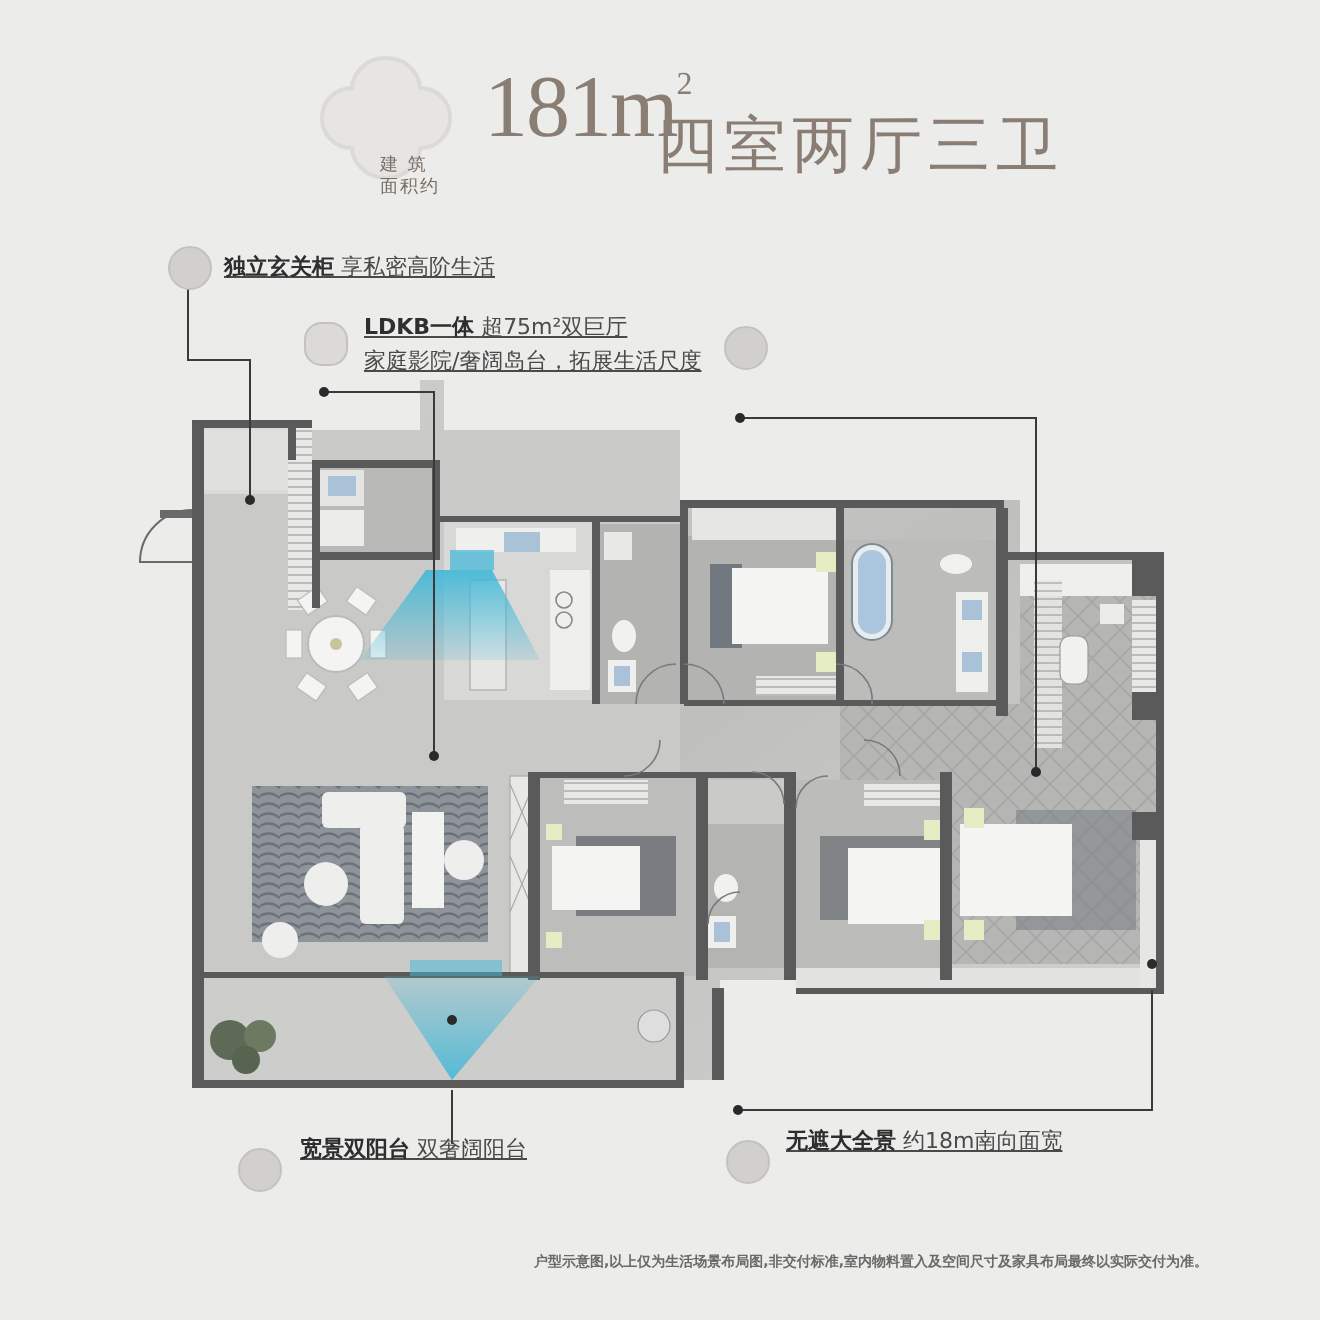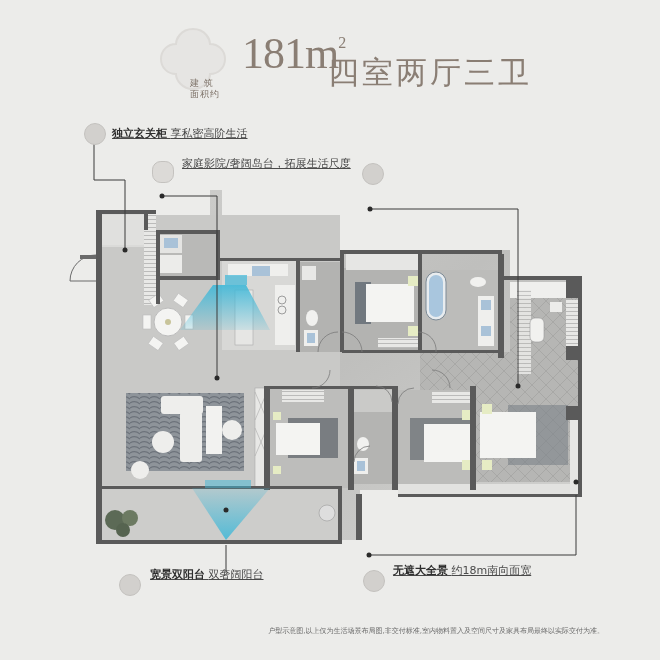--- a/index.html
+++ b/index.html
@@ -13,21 +13,21 @@
   .title-area { position:absolute; left:80px; top:6px; font-family:Liberation Serif, serif; font-size:44px; color:#8a7e74; letter-spacing:-1px;margin-left:12px; }
   .title-area sup { font-size:16px; vertical-align:top; position:relative; top:6px; }
   .title-rooms { position:absolute; left:178px; top:14px; font-family:"DejaVu Serif", serif; font-size:31px; color:#8a7e74; letter-spacing:3px; white-space:nowrap;margin-top:16px; }
 
   
   .callout { position:absolute; font-size:11px; line-height:17px; color:#4a4a4a; white-space:nowrap;text-decoration:underline; }
   .callout b { font-weight:bold; color:#2e2e2e; }
   .callout-icon { position:absolute; width:22px; height:22px; border-radius:50%; background:#d2d0cd; border:1px solid #c4c2bf; }
   .callout-icon.flower { border-radius:40%; background:#dcdad7; }
 
-  .disclaimer { position:absolute; right:56px; top:626px; font-size:7px; color:#6a6a6a; white-space:nowrap; }
+  .disclaimer { position:absolute; right:56px; top:626px; font-size:7px; color:#6a6a6a; white-space:nowrap;font-weight:bold; }
 
   
   .plan { position:absolute; left:0; top:0; width:660px; height:660px; pointer-events:none; }
 </style>
 </head>
 <body>
 
 <div class="title-wrap">
   <svg class="title-badge" viewBox="0 0 70 66">
     <path d="M35 3 C48 3 52 14 52 18 C60 18 67 24 67 33 C67 42 60 48 52 48 C52 54 46 63 35 63 C24 63 18 54 18 48 C10 48 3 42 3 33 C3 24 10 18 18 18 C18 14 22 3 35 3 Z" fill="#e6e5e3" stroke="#dcdad7" stroke-width="2"></path>
@@ -253,20 +253,21 @@
 </svg>
 
 <div class="callout-icon" style="left:84px;top:123px;"></div>
 <div class="callout" style="left:112px;top:125px;">
   <b>独立玄关柜</b>
   <span>享私密高阶生活</span>
 </div>
 
 <div class="callout-icon flower" style="left:152px;top:161px;"></div>
 <div class="callout" style="left:182px;top:155px;">
+  <div><b>LDKB一体</b> <span>超75m²双巨厅</span></div>
   <div>家庭影院/奢阔岛台，拓展生活尺度</div>
 </div>
 
 <div class="callout-icon" style="left:362px;top:163px;"></div>
 <div class="callout" style="left:392px;top:155px;">
 </div>
 
 <div class="callout-icon" style="left:119px;top:574px;"></div>
 <div class="callout" style="left:150px;top:566px;">
   <div><b>宽景双阳台</b> <span>双奢阔阳台</span></div>

